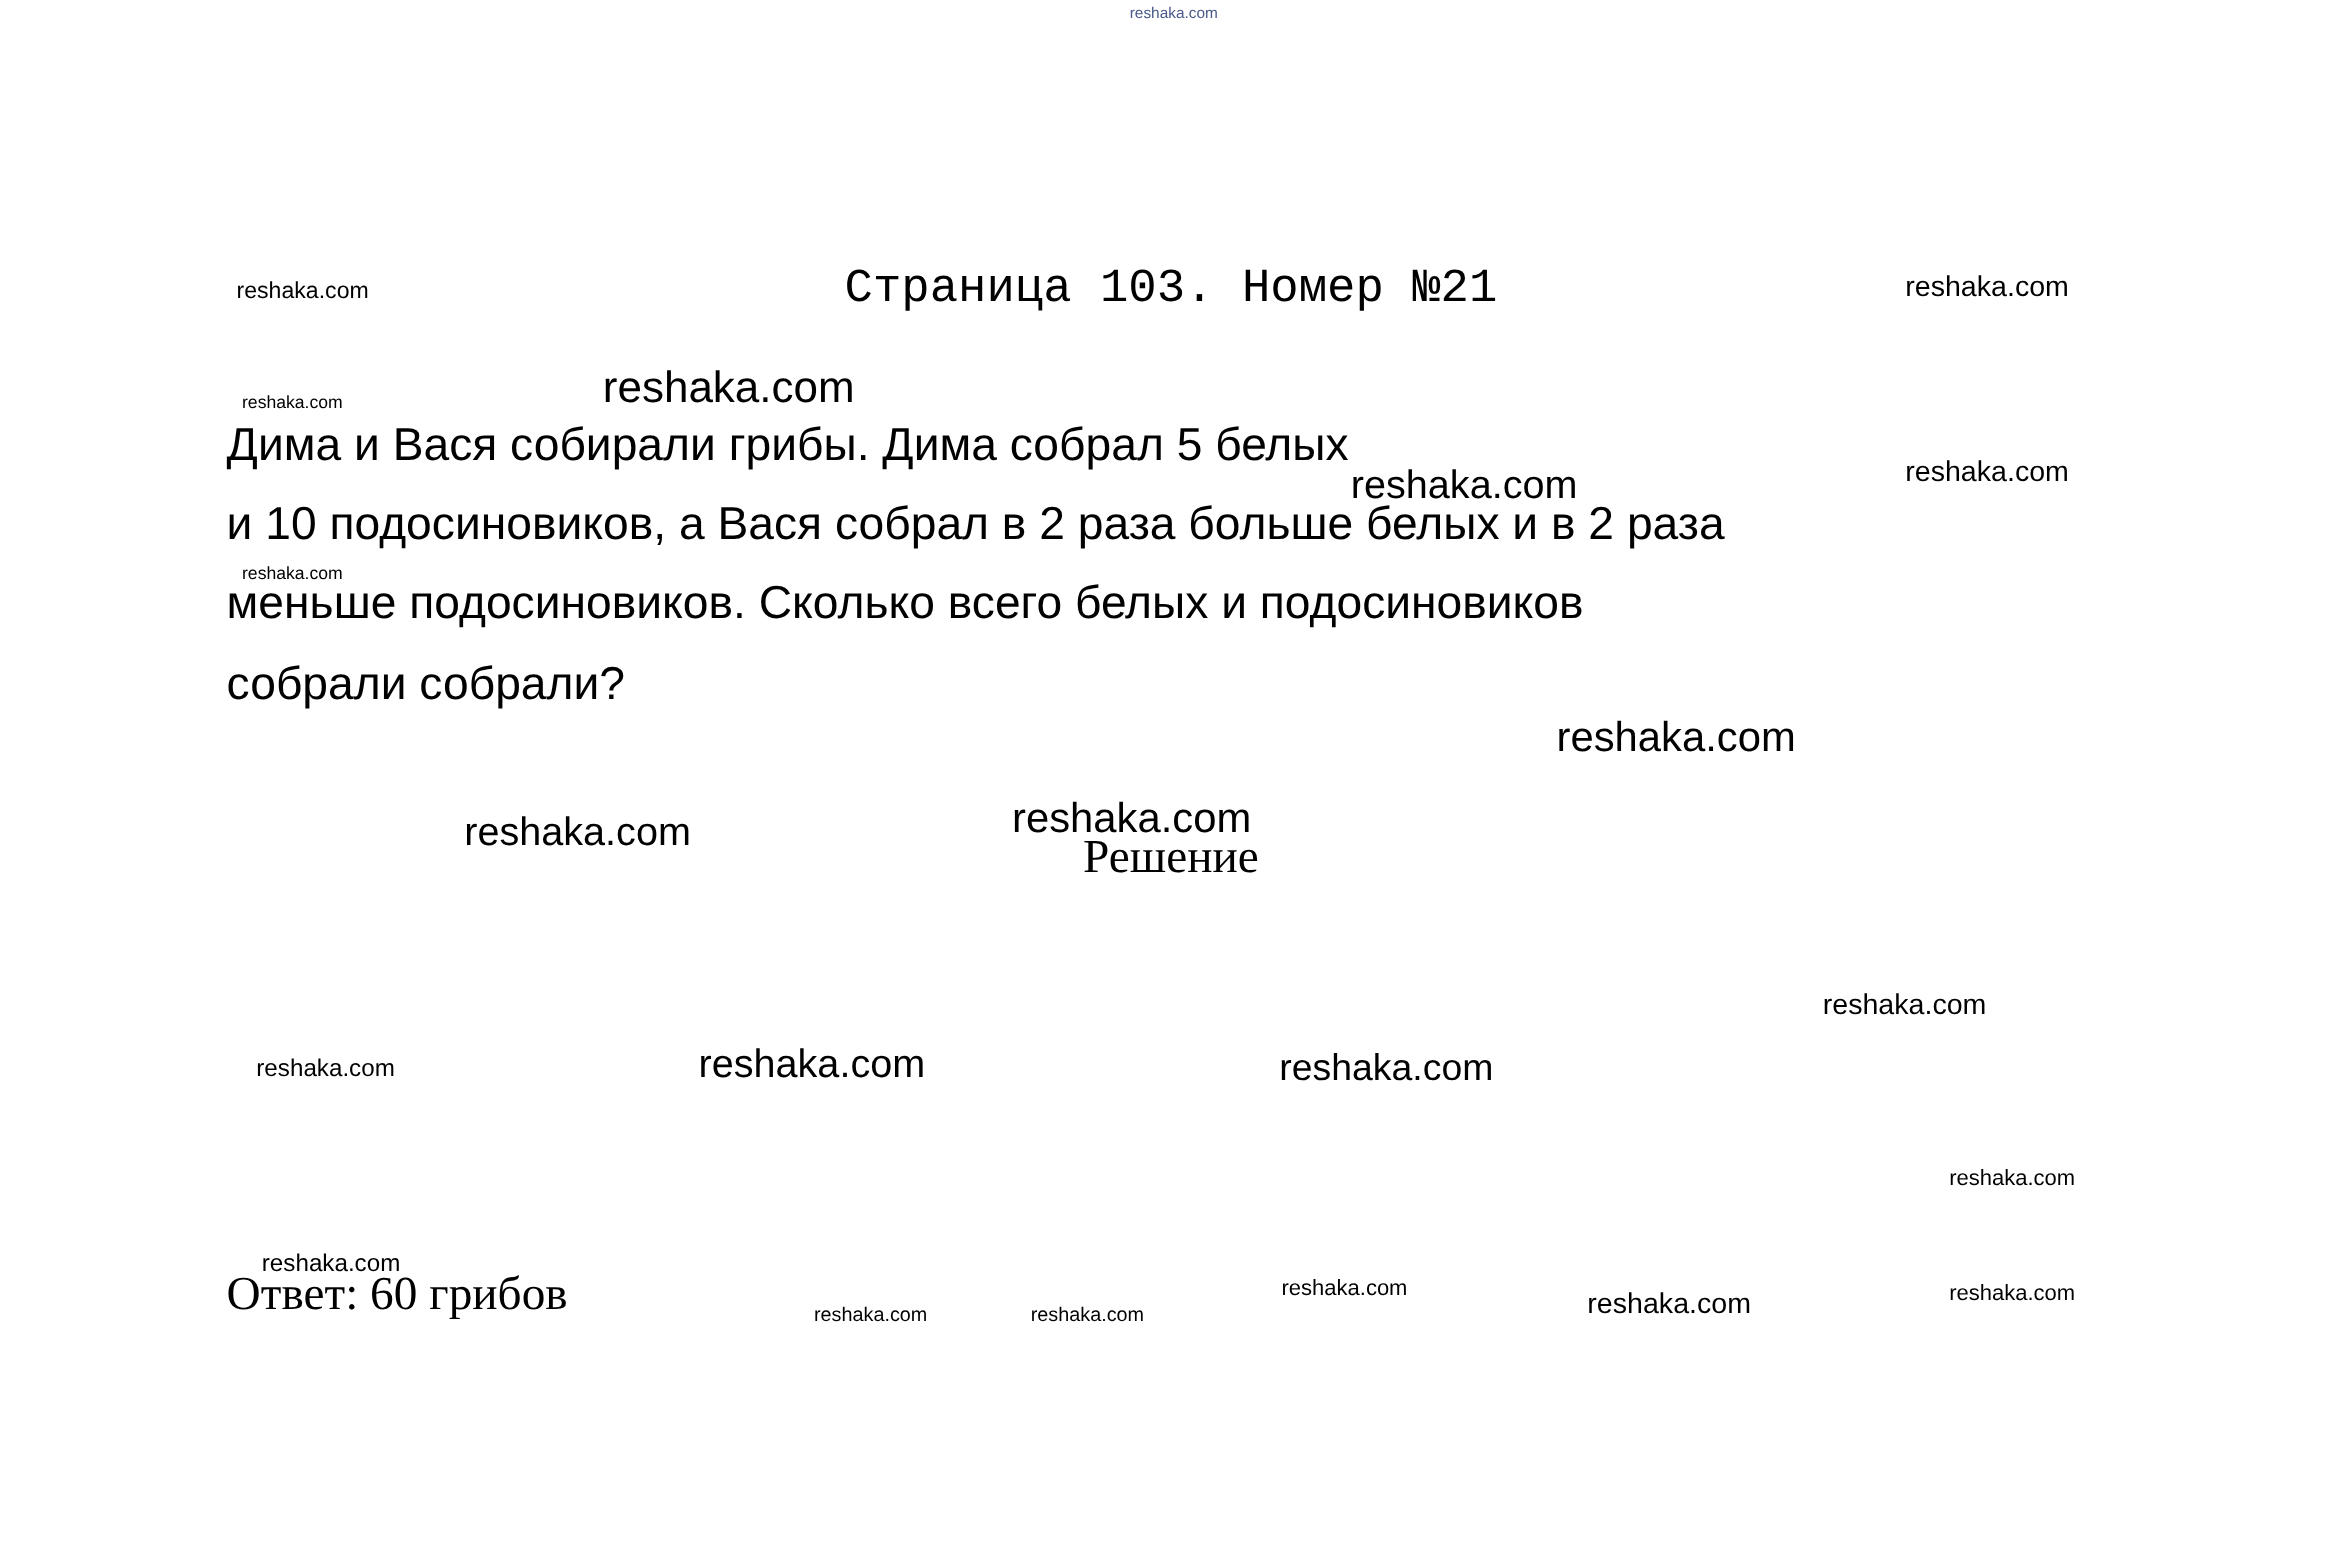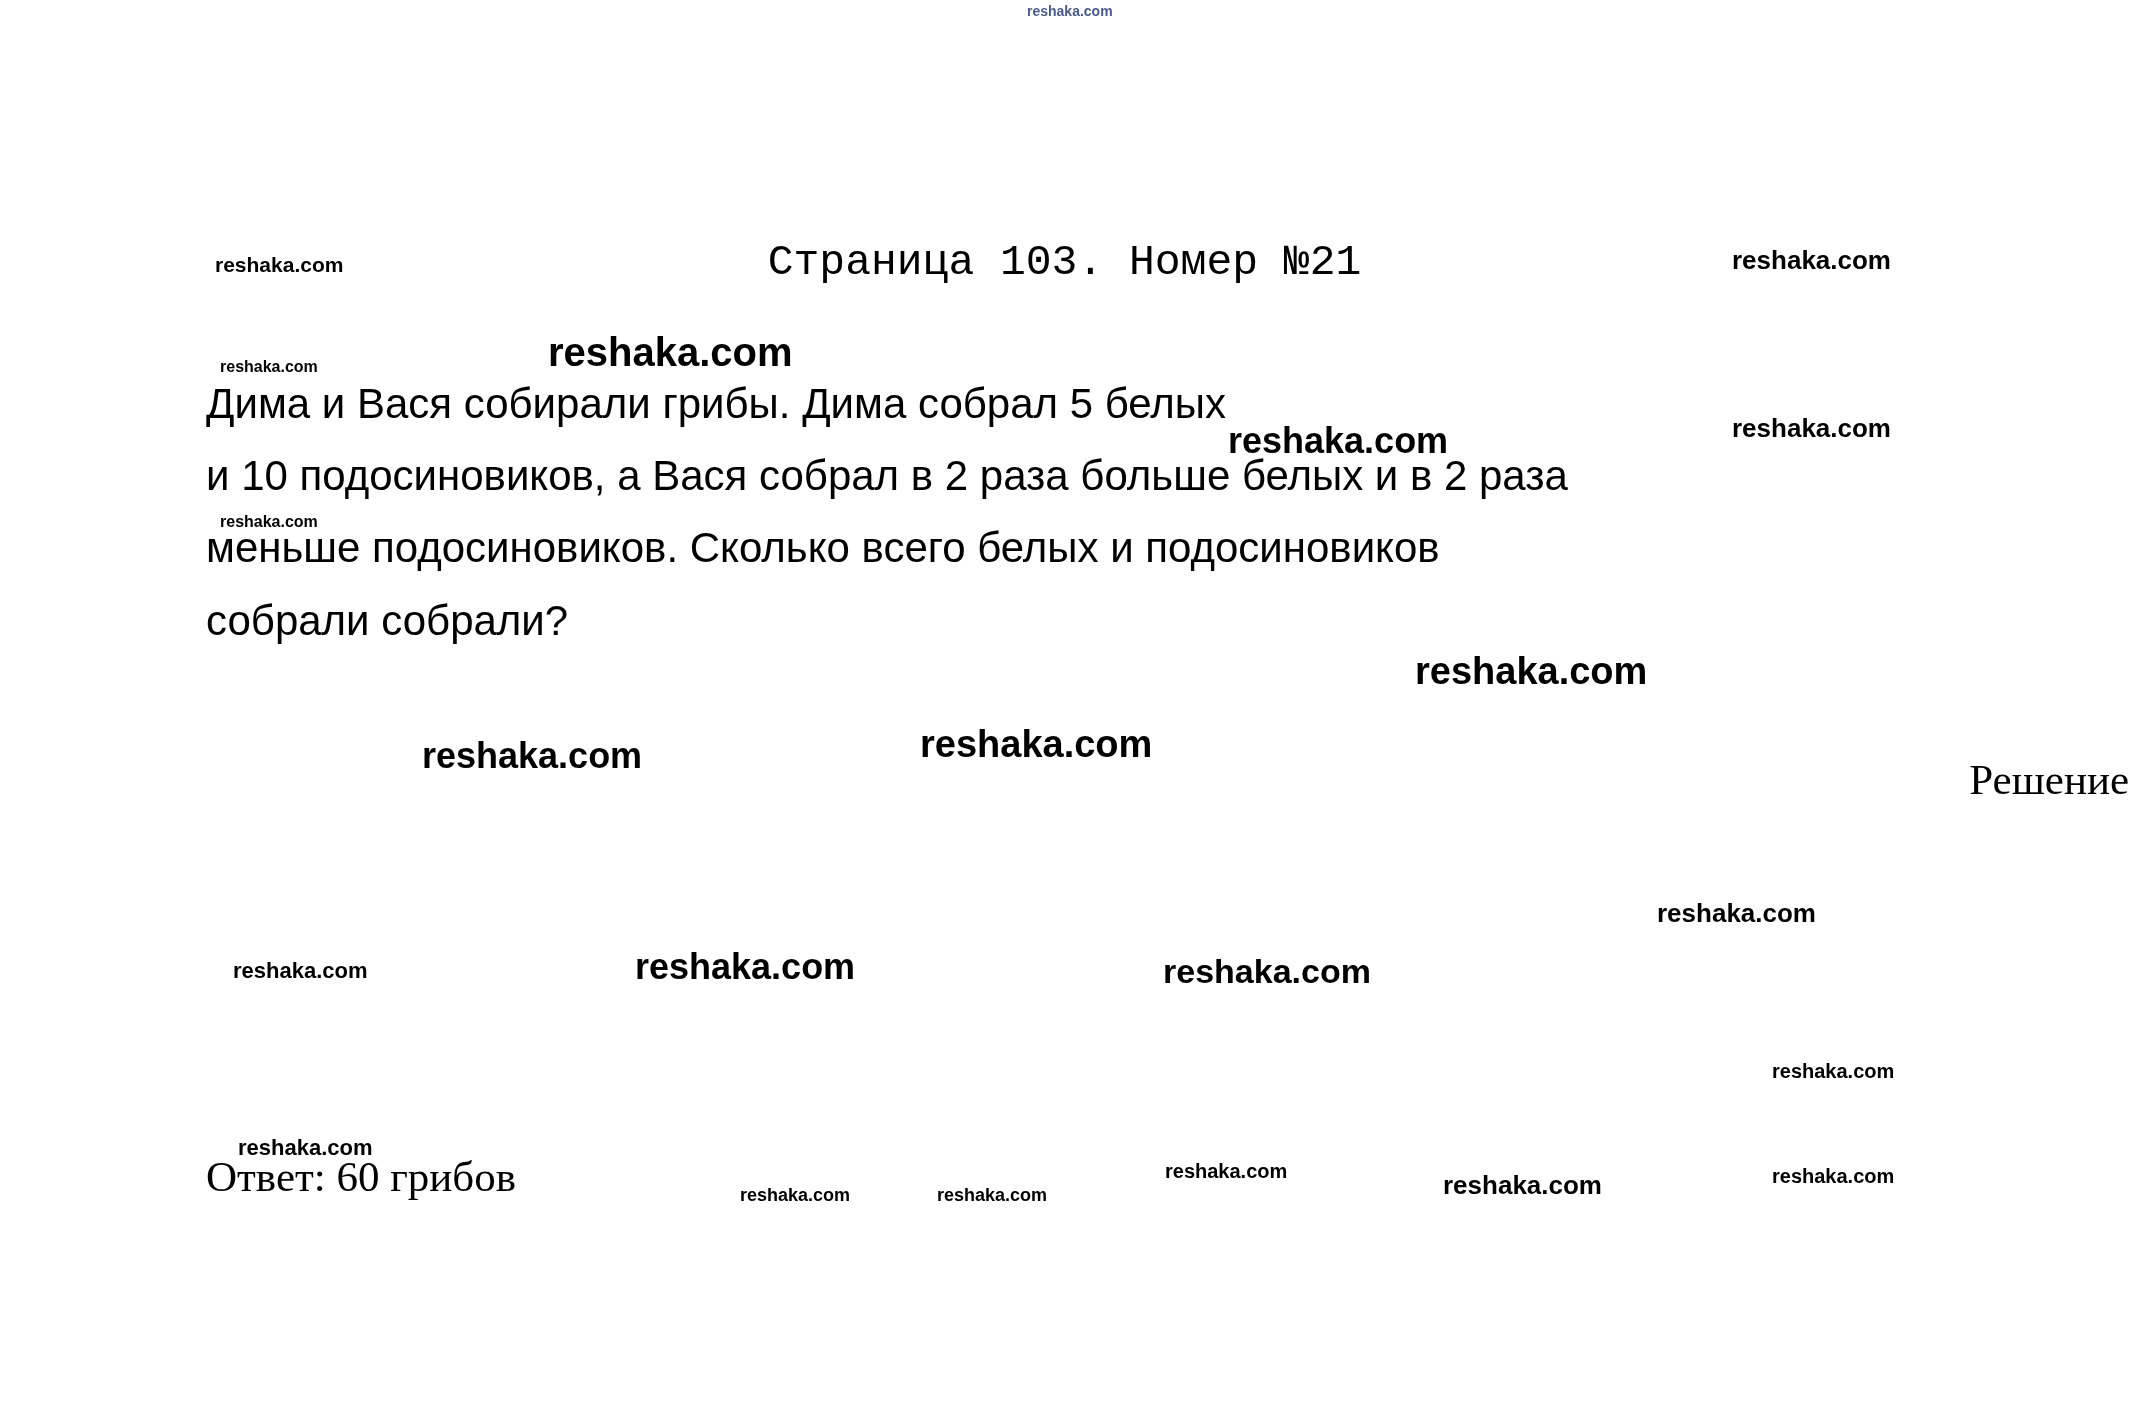--- a/index.html
+++ b/index.html
@@ -41,21 +41,21 @@
     font-size: 42px;
     line-height: 1.72;
     font-family: Liberation Sans, sans-serif;
   }
 
   .solution-heading {
     position: absolute;
     left: 0;
     top: 755px;
     width: 2129px;
-    text-align: right;
+    text-align: center;
     font-size: 43px;
     font-family: "Liberation Serif", serif;
   }
 
   .steps {
     position: absolute;
     left: 206px;
     top: 900px;
     width: 1800px;
     font-size: 42px;
@@ -74,21 +74,20 @@
     font-family: "Liberation Serif", serif;
   }
 
   
   .wm {
     position: absolute;
     font-family: "Liberation Sans", sans-serif;
     color: #000000;
     white-space: nowrap;
     pointer-events: none;
-    font-weight: bold;
   }
   .wm-top {
     color: #4a5a8a;
     font-size: 13px;
   }
 </style>
 </head>
 <body>
 
 <div class="page">

